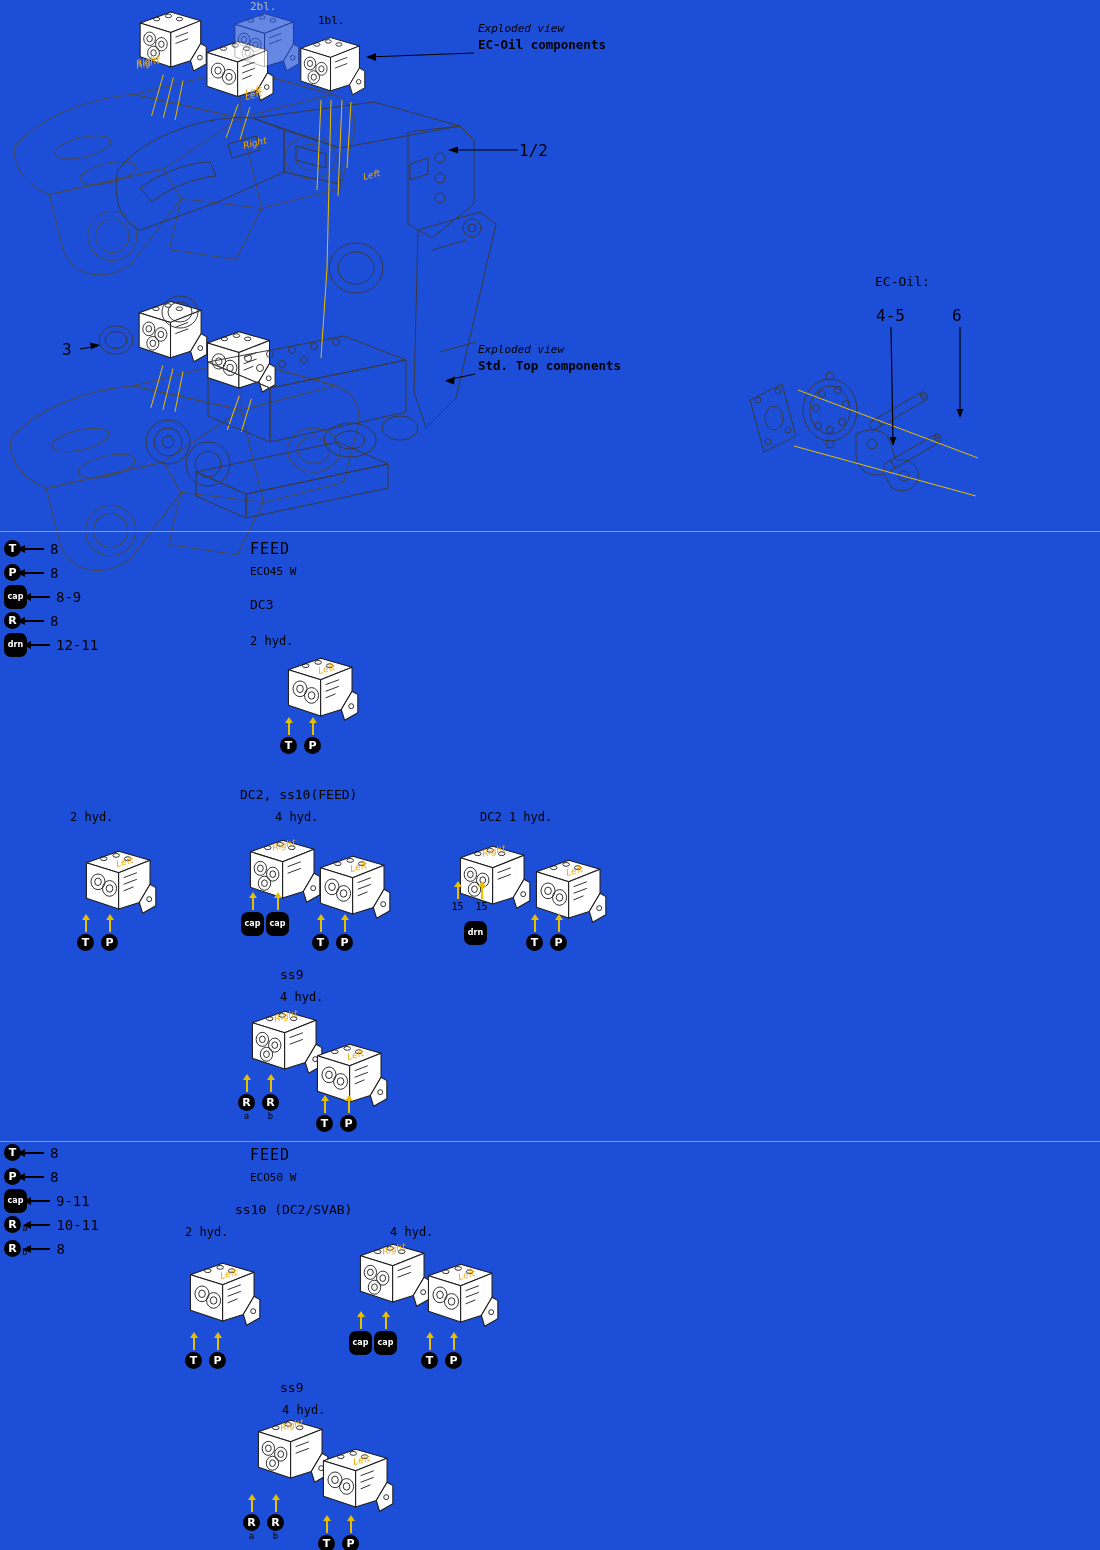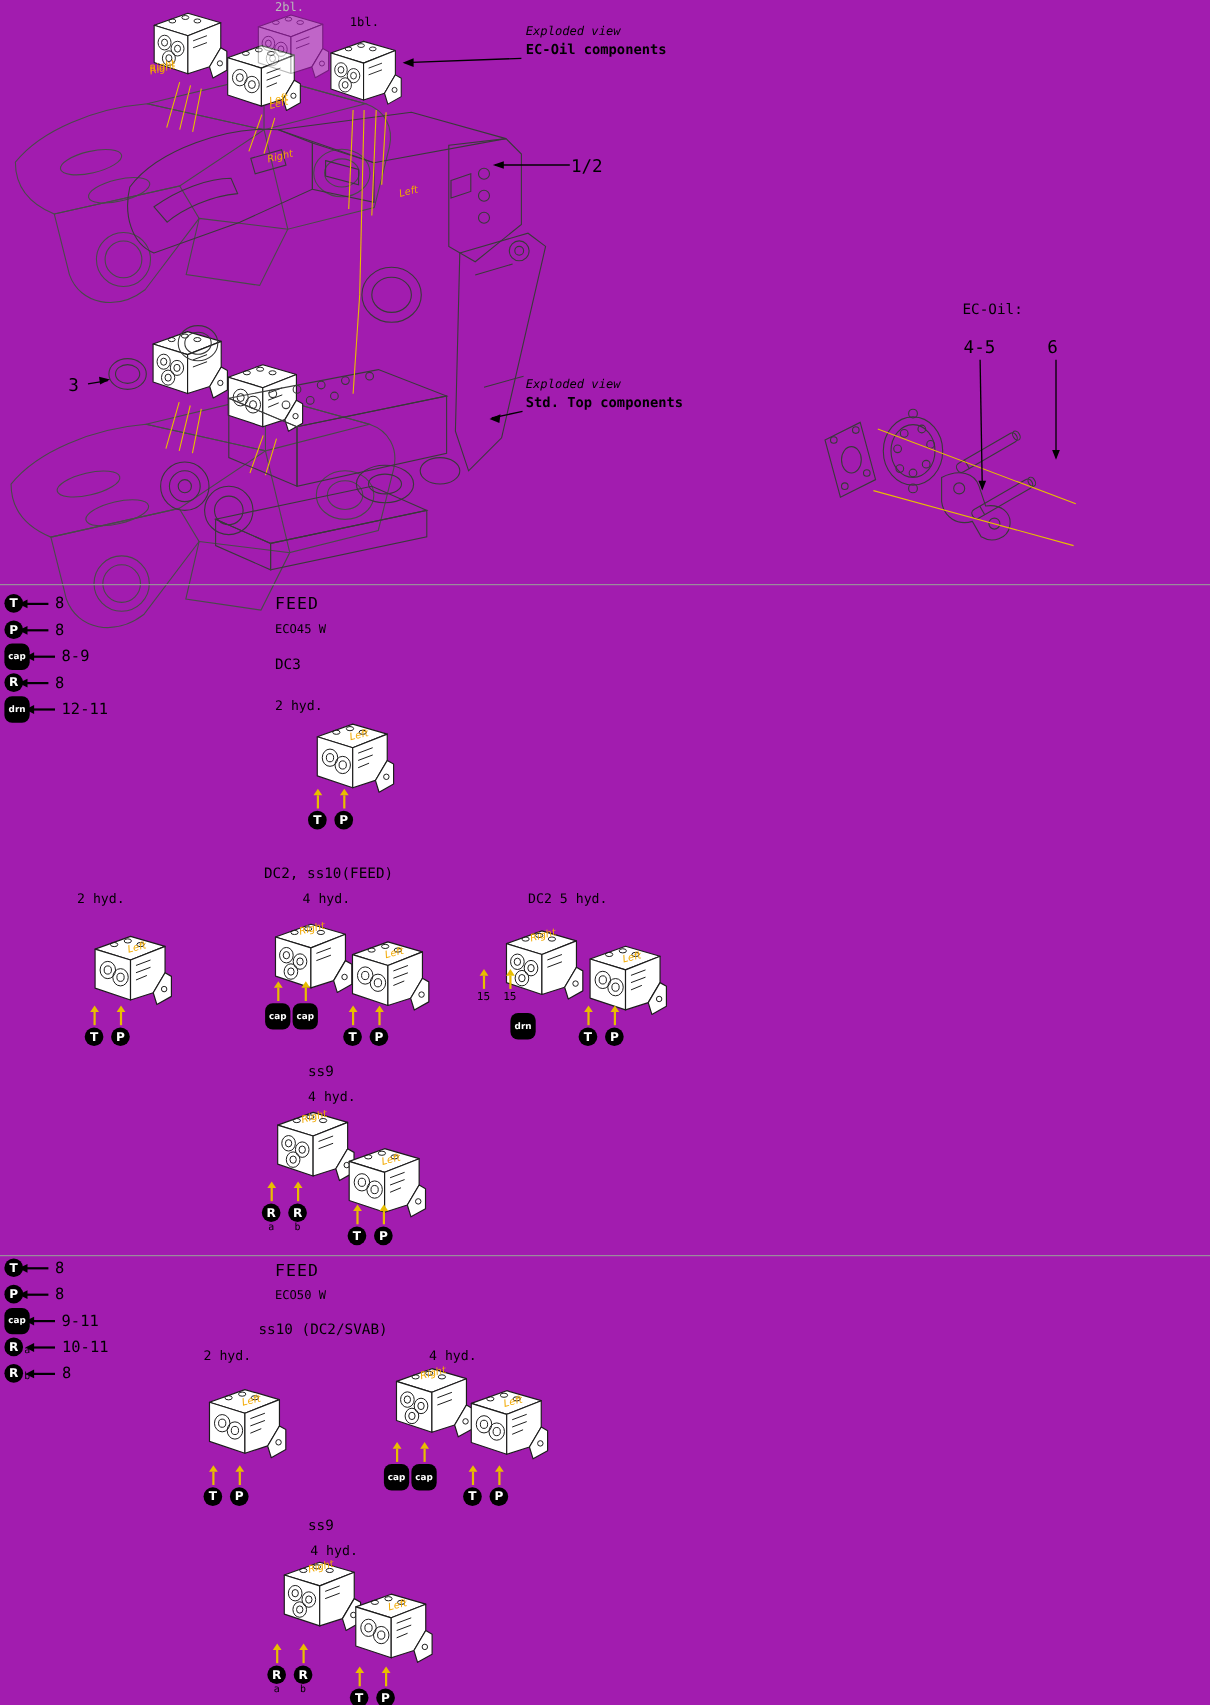--- a/index.html
+++ b/index.html
@@ -1,17 +1,17 @@
 <!DOCTYPE html>
 <html><head>
 <meta charset="utf-8">
 <style>
   *{margin:0;padding:0;box-sizing:border-box}
   body{background:#fff}
-  #canvas{position:relative;width:1100px;height:1550px;background:#a21caf;overflow:hidden;
+  #canvas{position:relative;width:1100px;height:1550px;background:#1d4ed8;overflow:hidden;
           font-family:"DejaVu Sans Mono",monospace;color:#000}
   .abs{position:absolute}
   .ctr{}
   .title{font-size:15px;letter-spacing:1px}
   .model{font-size:11px}
   .h{font-size:13px}
   .subh{font-size:12px}
   .ref{font-size:16px}
   .small{font-size:11px}
   .grey{color:#b9b9b9}
@@ -341,34 +341,34 @@
     <div class="marker">
         <span class="arr"></span>
         <span class="badge">T</span>
       </div>
     <div class="marker">
         <span class="arr"></span>
         <span class="badge">P</span>
       </div>
   </div>
 
-  <span class="abs subh ctr" style="left:480px;top:810px;width:100px">DC2 5 hyd.</span>
+  <span class="abs subh ctr" style="left:480px;top:810px;width:100px">DC2 1 hyd.</span>
   <div class="valve" style="left:448px;top:838px">
     <svg viewBox="0 0 100 92">
         <use href="#valve-b"></use>
       </svg>
     <span class="vtag" style="left:34px;top:8px">Right</span>
   </div>
   <div class="valve" style="left:524px;top:852px">
     <svg viewBox="0 0 100 92">
         <use href="#valve-a"></use>
       </svg>
     <span class="vtag" style="left:42px;top:14px">Left</span>
   </div>
-  <div class="marker-row" style="left:431px;top:882px">
+  <div class="marker-row" style="left:449px;top:882px">
     <div class="marker">
         <span class="arr"></span>
         <span class="mnum">15</span>
       </div>
     <div class="marker">
         <span class="arr"></span>
         <span class="mnum">15</span>
       </div>
   </div>
   <span class="badge pill abs" style="left:464px;top:921px">drn</span>

